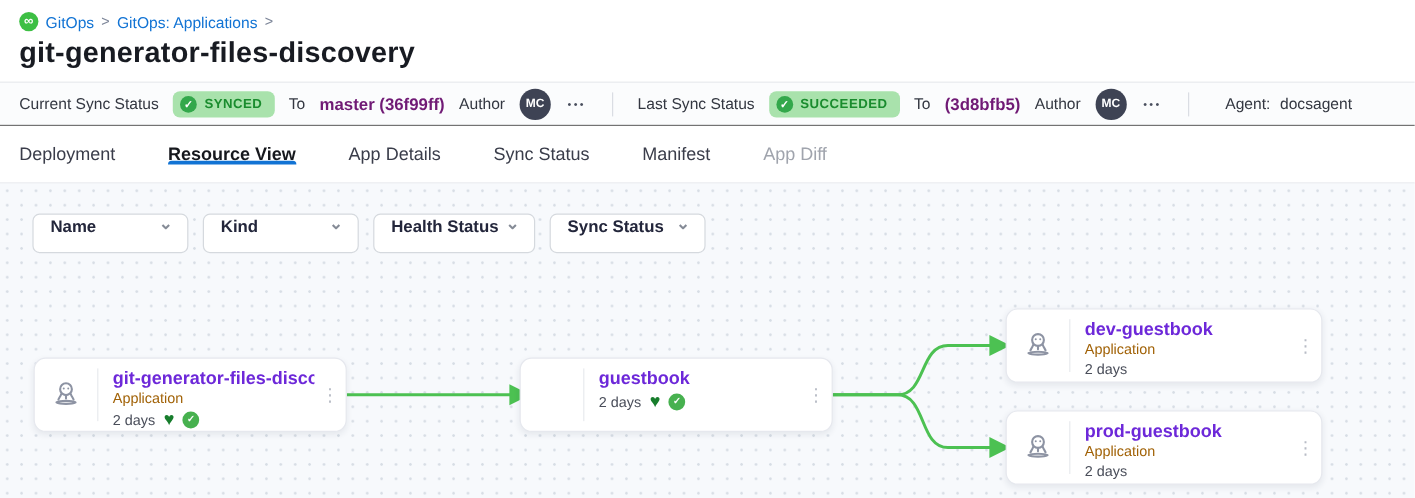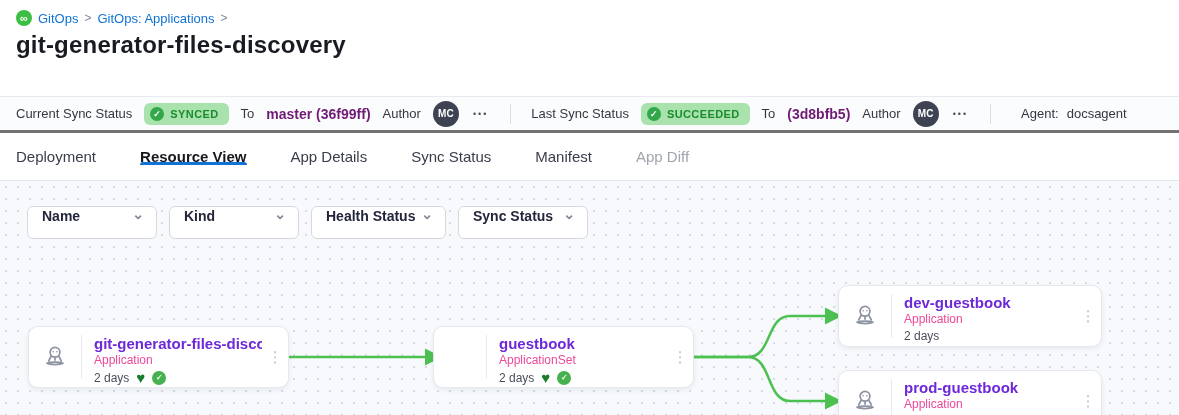--- a/index.html
+++ b/index.html
@@ -10,22 +10,22 @@
   .header { height: 68px; padding: 10px 16px 0; background: #fff; }
   .breadcrumb { display: flex; align-items: center; gap: 6px; font-size: 13px; }
   .logo { width: 16px; height: 16px; border-radius: 50%; background: #3dbf44; color: #fff;
           display: inline-flex; align-items: center; justify-content: center;
           font-size: 11px; font-weight: bold; line-height: 1; }
   .crumb { color: #1173d4; cursor: pointer; }
   .crumb-sep { color: #7d8699; font-size: 12px; }
   .page-title { margin-top: 5px; font-size: 24px; font-weight: 700; color: #181b22; letter-spacing: .2px; }
 
   
-  .status-bar { height: 37px; background: #fbfcfd; border-top: 1px solid #e8eaee; border-bottom: 3px solid #737373;
-                display: flex; align-items: center; padding: 0 16px; gap: 12px; font-size: 13px; color: #333741; margin-top: 28px; }
+  .status-bar { height: 37px; background: #fbfcfd; border-top: 1px solid #e8eaee; border-bottom: 1px solid #737373;
+                display: flex; align-items: center; padding: 0 16px; gap: 12px; font-size: 13px; color: #333741; }
   .badge { display: inline-flex; align-items: center; gap: 6px; background: #a9e2ac; color: #1a8c2e;
            font-size: 11px; font-weight: 700; letter-spacing: .4px; padding: 4px 10px 4px 6px; border-radius: 6px; }
   .badge-check { width: 14px; height: 14px; border-radius: 50%; background: #33a84b; color: #fff;
                  display: inline-flex; align-items: center; justify-content: center; font-size: 9px; font-weight: 700; }
   .revision { color: #701a75; font-weight: 700; font-size: 14px; cursor: pointer; }
   .avatar { width: 26px; height: 26px; border-radius: 50%; background: #3e4354; color: #fff;
             display: inline-flex; align-items: center; justify-content: center; font-size: 10px; font-weight: 700; }
   .kebab-h { color: #4a4f5e; font-size: 9px; letter-spacing: 2px; cursor: pointer; padding: 4px 2px; }
   .vdiv { width: 1px; height: 20px; background: #dadde3; margin: 0 8px; }
   .agent { margin-left: 10px; white-space: nowrap; }
@@ -53,21 +53,21 @@
 
   .edges { position: absolute; left: 0; top: 0; }
 
   .node { position: absolute; width: 261px; height: 62px; background: #fff; border: 1px solid #e6e8ee;
           border-radius: 10px; box-shadow: 0 2px 5px rgba(25,35,60,.08); display: flex; align-items: stretch;
           cursor: pointer; }
   .node-icon { width: 52px; display: flex; align-items: center; justify-content: center; }
   .node-div { width: 1px; background: #e8eaee; margin: 8px 0; }
   .node-body { flex: 1; padding: 8px 0 0 12px; overflow: hidden; }
   .node-title { font-size: 15px; font-weight: 600; color: #6d28d9; white-space: nowrap; }
-  .node-kind { font-size: 12px; color: #ec4899; margin-top: 1px; }
+  .node-kind { font-size: 12px; color: #a16207; margin-top: 1px; }
   .node-meta { display: flex; align-items: center; gap: 7px; font-size: 12px; color: #4a4e5a; margin-top: 3px; }
   .heart { color: #177d2c; font-size: 15px; line-height: 1; }
   .sync-check { width: 14px; height: 14px; border-radius: 50%; background: #47b14f; color: #fff;
                 display: inline-flex; align-items: center; justify-content: center; font-size: 8px; font-weight: 700; }
   .kebab-v { width: 26px; display: flex; align-items: center; justify-content: center; color: #b8bcc6;
              font-size: 15px; cursor: pointer; }
 </style>
 </head>
 <body>
 
@@ -176,21 +176,20 @@
         </div>
       </div>
       <div class="kebab-v">⋮</div>
     </div>
 
     <div class="node" style="left:433px; top:145px;">
       <div class="node-icon"></div>
       <div class="node-div"></div>
       <div class="node-body">
         <div class="node-title">guestbook</div>
-        <div class="node-kind">ApplicationSet</div>
         <div class="node-meta">
           <span>2 days</span>
           <span class="heart">♥</span>
           <span class="sync-check">✓</span>
         </div>
       </div>
       <div class="kebab-v">⋮</div>
     </div>
 
     <div class="node" style="left:838px; top:104px; width:264px;">

